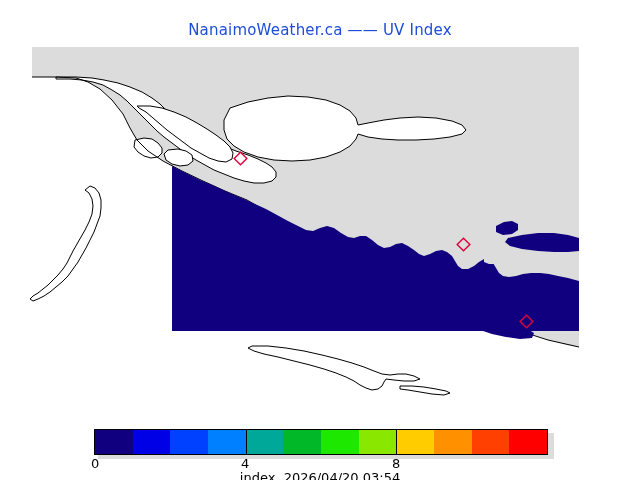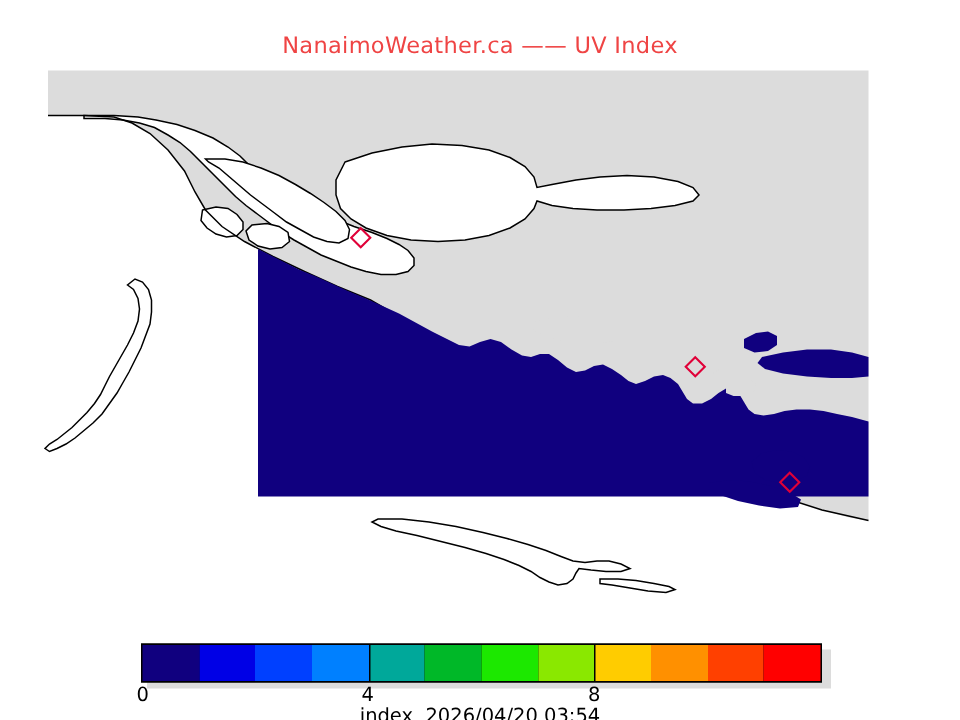--- a/index.html
+++ b/index.html
@@ -23,21 +23,21 @@
 
   
   #title {
     position: absolute;
     left: 0;
     top: 21px;
     width: 640px;
     text-align: center;
     font-family: "DejaVu Sans", sans-serif;
     font-size: 15px;
-    color: #ef4444;
+    color: #1d4ed8;
     letter-spacing: 0.2px;
     white-space: pre;
   }
 
   
   #map-area {
     position: absolute;
     left: 0px;
     top: 40px;
     width: 640px;

